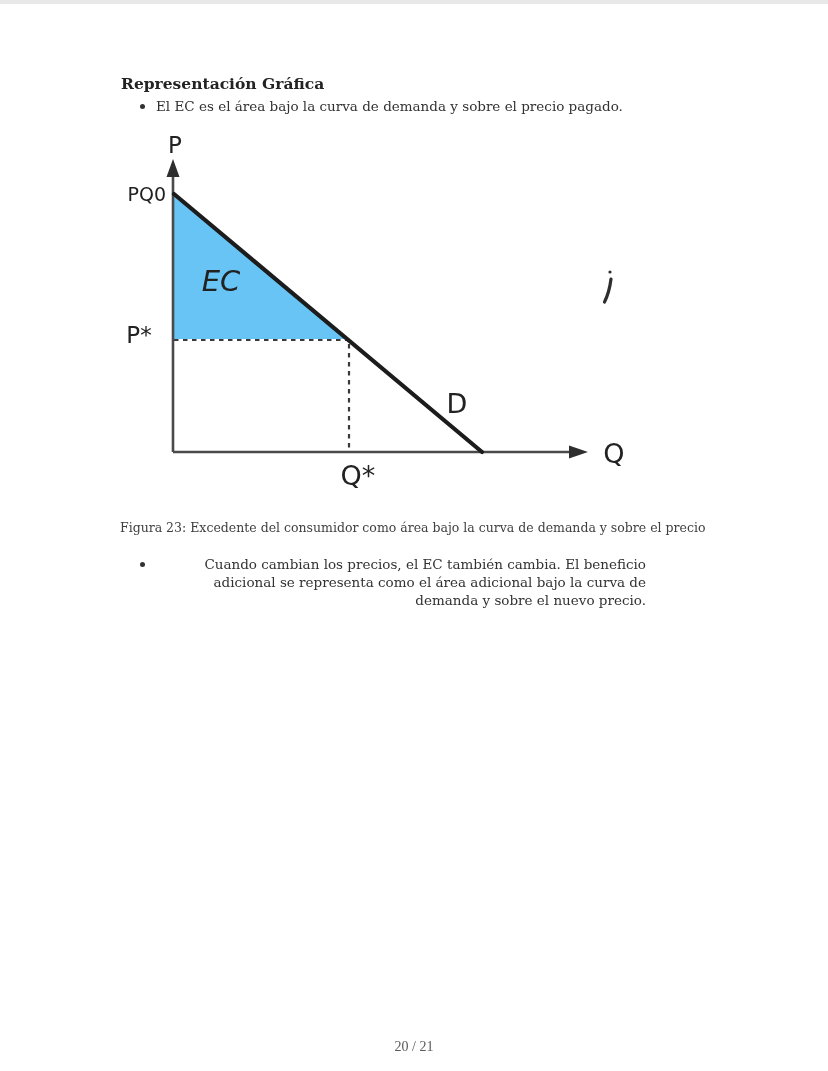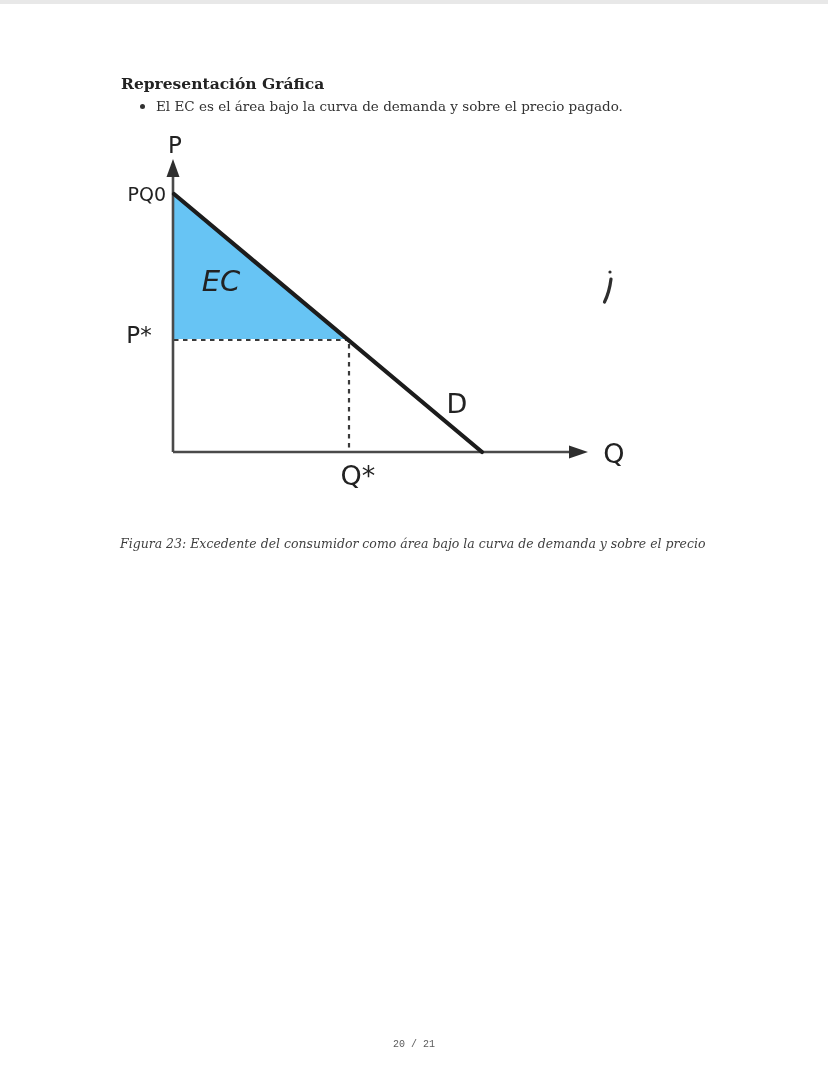--- a/index.html
+++ b/index.html
@@ -24,29 +24,29 @@
   .bullet .dot{
     flex:0 0 auto;width:5px;height:5px;border-radius:50%;
     background:#323232;margin-top:7px;
   }
   .b1{left:140px;top:93px;width:560px;}
   .b2{left:140px;top:551px;width:506px;}
   .figure-wrap{
     position:absolute;left:120px;top:128px;width:540px;height:370px;
   }
   .caption{
-    position:absolute;left:120px;top:532px;margin:0;
-    font-size:12.5px;font-style:italic;color:#3f3f3f;
+    position:absolute;left:120px;top:516px;margin:0;
+    font-size:12.5px;color:#3f3f3f;
     font-family:"DejaVu Serif", serif;
     text-align:right;
   }
   .pagenum{
     position:absolute;left:0;top:1035px;width:100%;
-    text-align:center;font-size:10px;color:#5a5a5a;
-    font-family:Liberation Mono, monospace;
+    text-align:center;font-size:14px;color:#5a5a5a;
+    font-family:Liberation Serif, serif;
   }
   .fig-label{
     font-family:"DejaVu Sans", sans-serif;
     fill:#222;
   }
 </style>
 </head>
 <body>
 
 <div class="page">
@@ -83,16 +83,20 @@
 
       <g>
         <circle cx="490" cy="140" r="1.6" fill="#2e2e2e"></circle>
         <path d="M491,147 C490,155 488,163 484.5,170" stroke="#2e2e2e" stroke-width="3.2" fill="none" stroke-linecap="round"></path>
       </g>
     </svg>
   </div>
 
   <p class="caption">Figura 23: Excedente del consumidor como área bajo la curva de demanda y sobre el precio</p>
 
+  <div class="bullet b2">
+    <span class="dot"></span>
+    <span>Cuando cambian los precios, el EC también cambia. El beneficio adicional se representa como el área adicional bajo la curva de demanda y sobre el nuevo precio.</span>
+  </div>
 
   <div class="pagenum">20 / 21</div>
 
 </div>
 
 </body></html>

